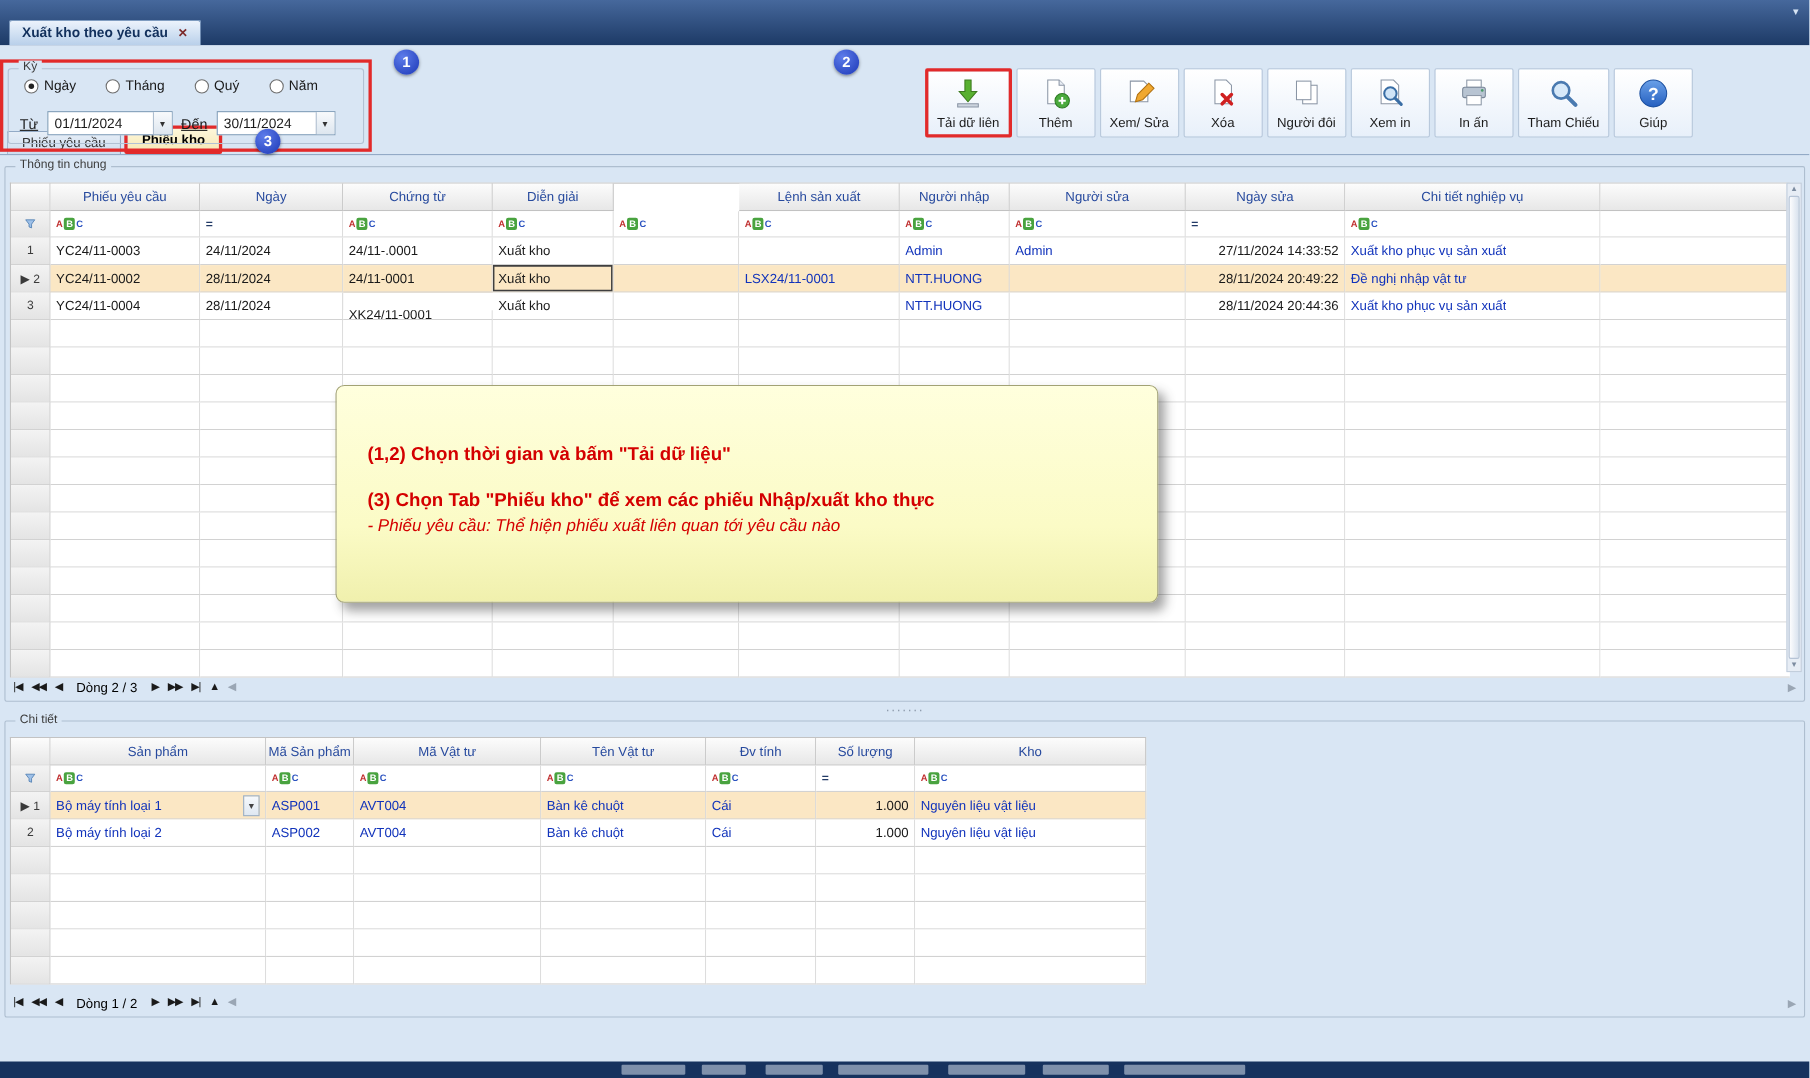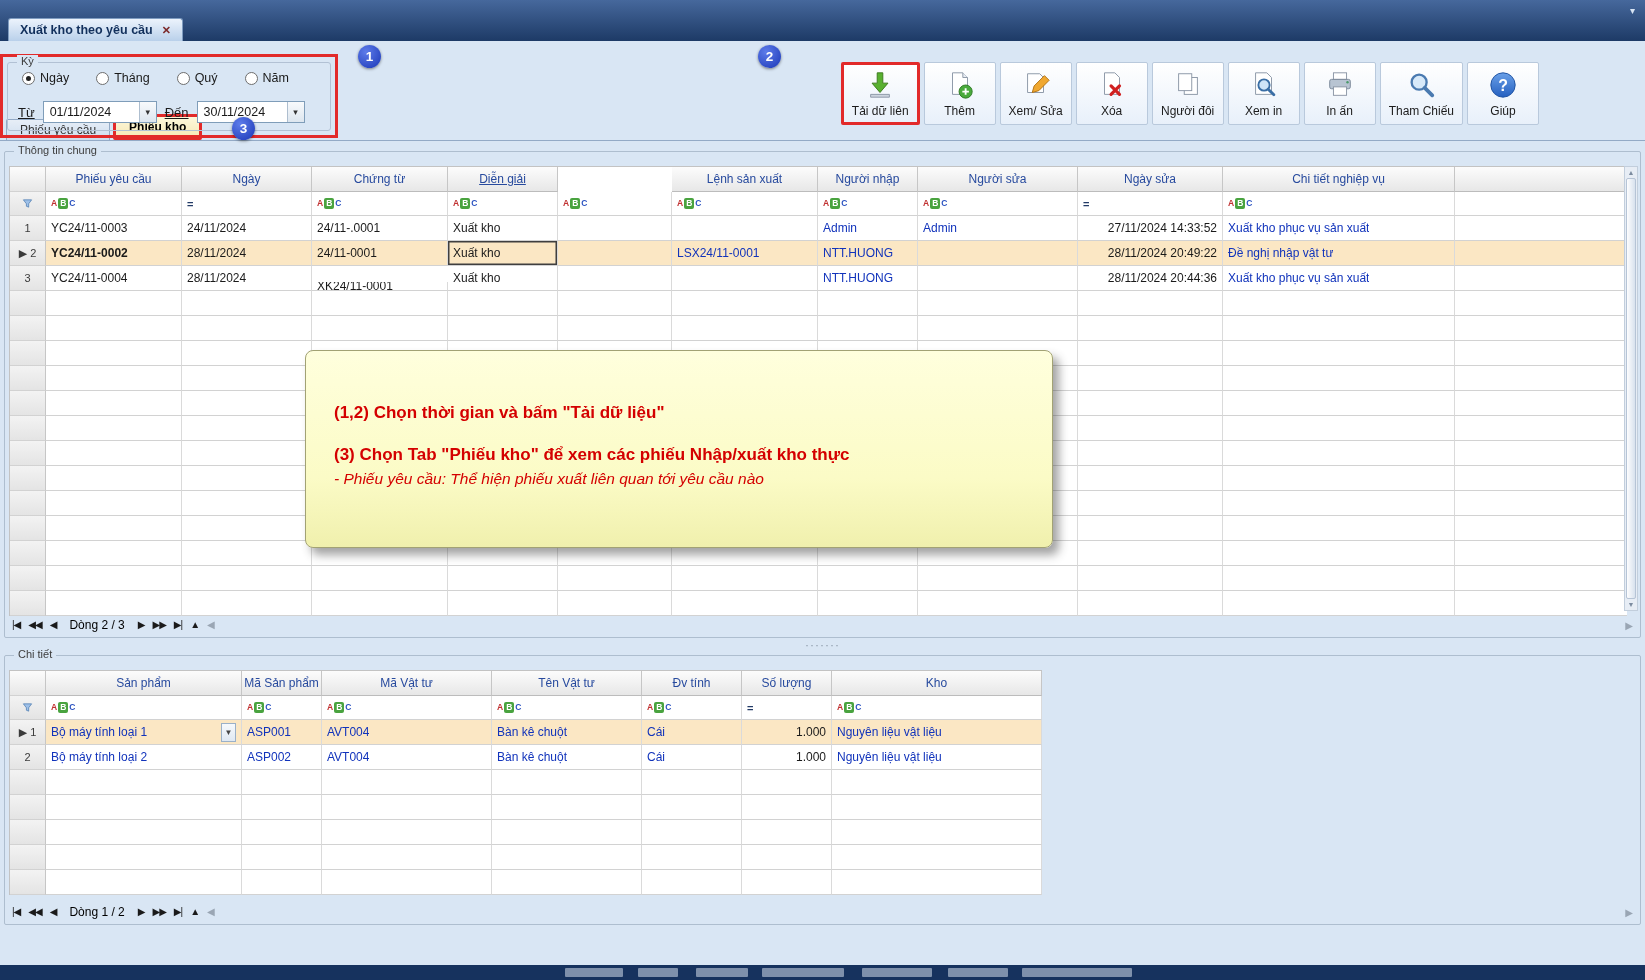--- a/index.html
+++ b/index.html
@@ -253,21 +253,21 @@
   </div>
 
 <div class="group" id="master-group">
   <span class="group-label">Thông tin chung</span>
   <div class="grid" id="master-grid">
       <div class="g-row g-headrow">
         <div class="g-ic g-h" style="width: 36px;"></div>
         <div class="g-c g-h" style="width: 136px;">Phiếu yêu cầu</div>
         <div class="g-c g-h" style="width: 130px;">Ngày</div>
         <div class="g-c g-h" style="width: 136px;">Chứng từ</div>
-        <div class="g-c g-h" style="width: 110px; text-decoration: underline;">Diễn giải</div>
+        <div class="g-c g-h" style="width: 110px;">Diễn giải</div>
         <div class="g-c g-h" style="width: 114px; margin-top: 47px;">Ông/Bà</div>
         <div class="g-c g-h" style="width: 146px;">Lệnh sản xuất</div>
         <div class="g-c g-h" style="width: 100px;">Người nhập</div>
         <div class="g-c g-h" style="width: 160px;">Người sửa</div>
         <div class="g-c g-h" style="width: 145px;">Ngày sửa</div>
         <div class="g-c g-h" style="width: 232px;">Chi tiết nghiệp vụ</div>
         <div class="g-c g-h g-fill"></div>
       </div>
       <div class="g-row g-filterrow">
         <div class="g-ic" style="width: 36px;">
@@ -368,21 +368,21 @@
         <div class="g-c g-d txt-k al-r" style="width: 145px;">
           <span class="cell-text">27/11/2024 14:33:52</span>
         </div>
         <div class="g-c g-d txt-b" style="width: 232px;">
           <span class="cell-text">Xuất kho phục vụ sản xuất</span>
         </div>
         <div class="g-c g-d g-fill"></div>
       </div>
       <div class="g-row g-datarow sel">
         <div class="g-ic" style="width: 36px;">▶ 2</div>
-        <div class="g-c g-d txt-k" style="width: 136px; font-weight: bold;">
+        <div class="g-c g-d txt-k" style="width: 136px;">
           <span class="cell-text">YC24/11-0002</span>
         </div>
         <div class="g-c g-d txt-k" style="width: 130px;">
           <span class="cell-text">28/11/2024</span>
         </div>
         <div class="g-c g-d txt-k" style="width: 136px;">
           <span class="cell-text">24/11-0001</span>
         </div>
         <div class="g-c g-d txt-k focus" style="width: 110px;">
           <span class="cell-text">Xuất kho</span>

